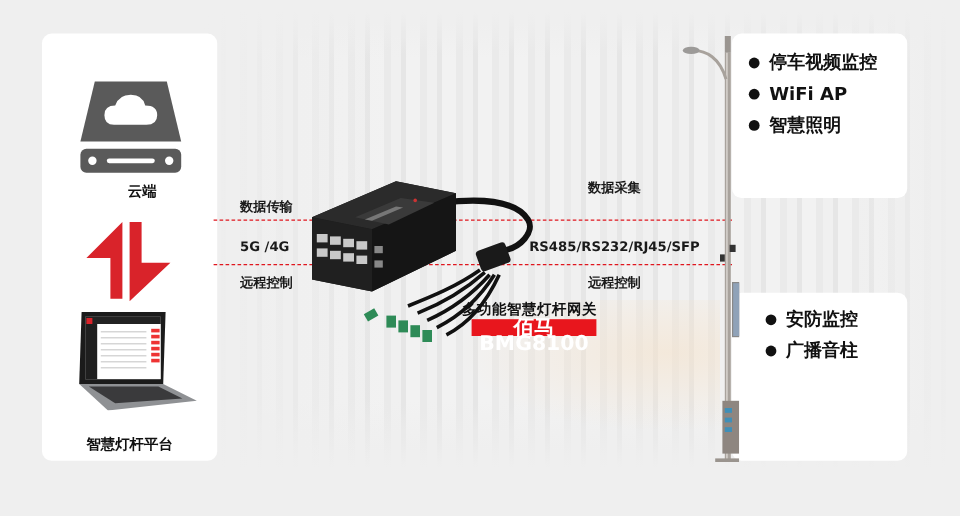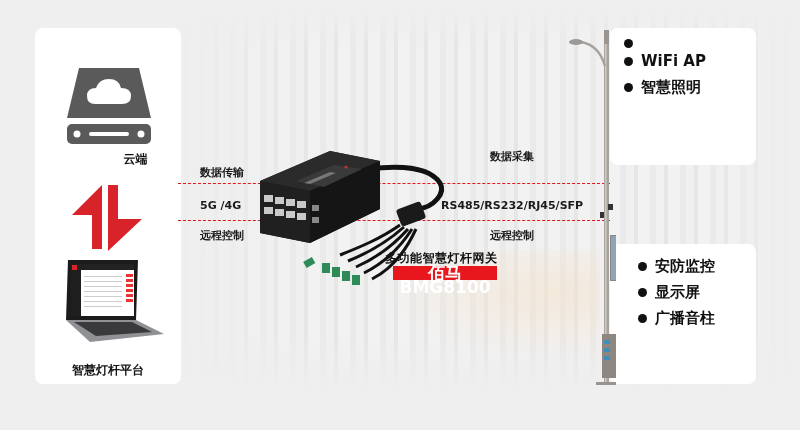--- a/index.html
+++ b/index.html
@@ -27,21 +27,21 @@
     position:absolute; background:#fff; border-radius:8px;
   }
   .left-card { left:35px; top:28px; width:146px; height:356px; }
   .right-card-top { left:610px; top:28px; width:146px; height:137px; }
   .right-card-bottom { left:610px; top:244px; width:146px; height:140px; }
 
   .cloud-drive { position:absolute; left:65px; top:66px; width:88px; height:84px; }
   .label-center {
     position:absolute; font-weight:bold; font-size:12px; text-align:center;
   }
-  .cloud-label { left:51px; top:151px; width:169px; }
+  .cloud-label { left:34px; top:151px; width:169px; }
   .platform-label { left:35px; top:362px; width:146px; }
   .arrows { position:absolute; left:70px; top:183px; width:75px; height:68px; }
   .laptop { position:absolute; left:60px; top:258px; width:106px; height:84px; }
 
   .dotline {
     position:absolute; height:0; border-top:1.5px dashed #e0161e;
   }
   .line1 { left:178px; top:183px; width:432px; }
   .line2 { left:178px; top:220px; width:432px; }
 
@@ -201,37 +201,34 @@
   <rect x="36" y="308" width="14" height="44" fill="#8e8680"></rect>
   <rect x="38" y="314" width="6" height="4" fill="#3f8fb8"></rect>
   <rect x="38" y="322" width="6" height="4" fill="#3f8fb8"></rect>
   <rect x="38" y="330" width="6" height="4" fill="#3f8fb8"></rect>
   <rect x="30" y="356" width="20" height="3" fill="#9a948e"></rect>
 </svg>
 
 <ul class="bullet-list list-top">
   <li>
       <span class="dot"></span>
+      <span>停车视频监控</span>
     </li>
   <li>
       <span class="dot"></span>
       <span>WiFi AP</span>
     </li>
   <li>
       <span class="dot"></span>
       <span>智慧照明</span>
     </li>
 </ul>
 
 <ul class="bullet-list list-bottom">
   <li>
       <span class="dot"></span>
       <span>安防监控</span>
     </li>
   <li>
       <span class="dot"></span>
-      <span>显示屏</span>
-    </li>
-  <li>
-      <span class="dot"></span>
       <span>广播音柱</span>
     </li>
 </ul>
 
 </body></html>

